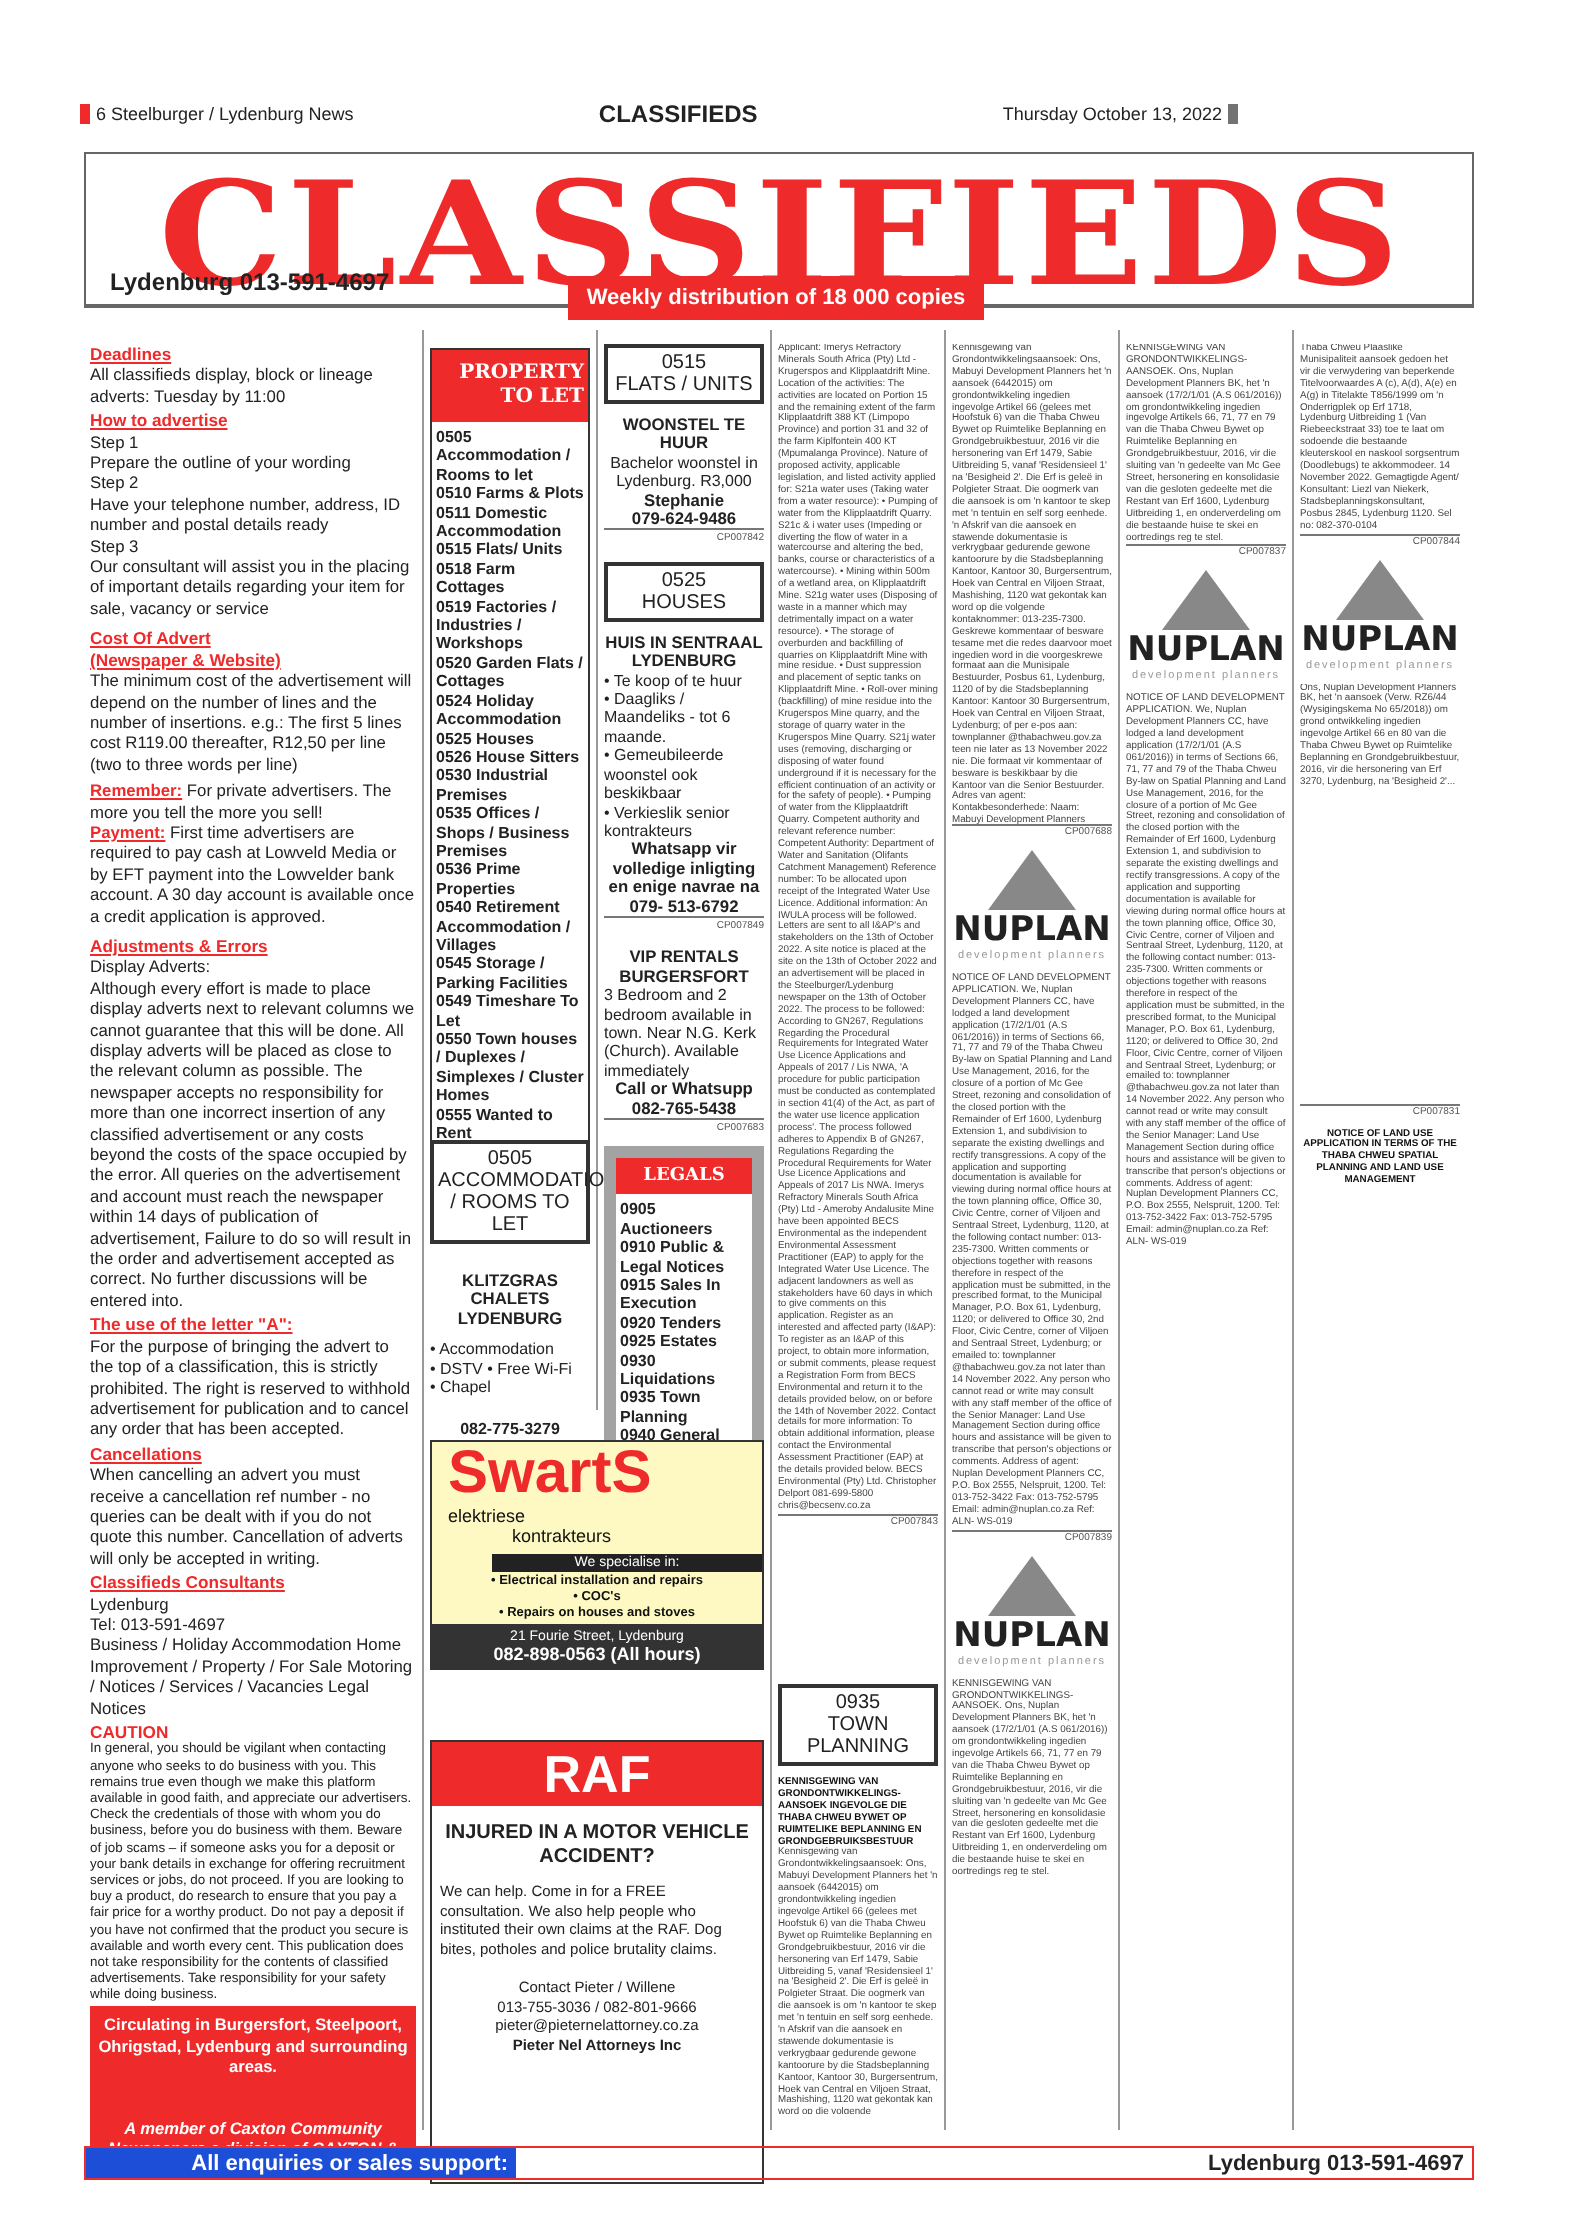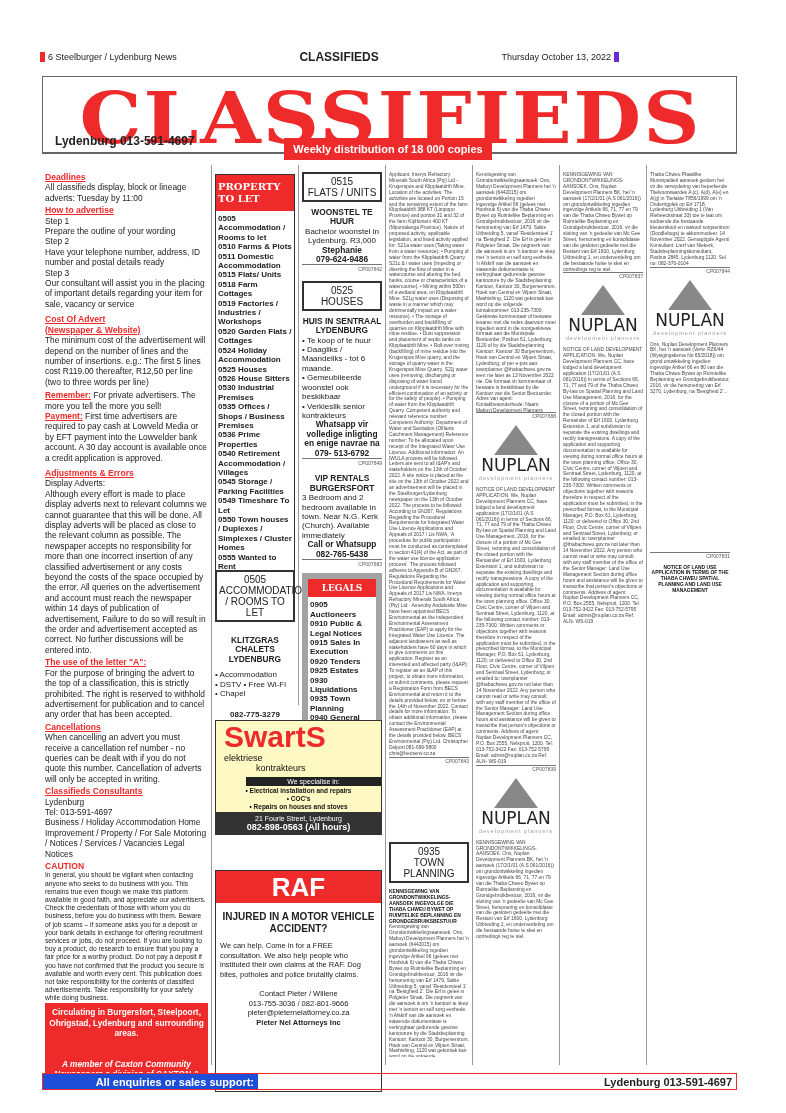--- a/index.html
+++ b/index.html
@@ -1,37 +1,37 @@
 <!DOCTYPE html>
 <html><head>
 <meta charset="utf-8">
 <style>
 *{box-sizing:border-box;margin:0;padding:0}
 body{width:786px;height:1113px;background:#fff;font-family:"Liberation Sans",sans-serif;color:#222;position:relative;overflow:hidden}
 .topbar{position:absolute;top:50px;left:40px;width:579px;height:14px;font-size:9px;display:flex;justify-content:space-between;align-items:center}
 .topbar .l{border-left:5px solid #ee2a2a;padding-left:3px}
-.topbar .r{border-right:5px solid #6d28d9;padding-right:3px}
+.topbar .r{border-right:5px solid #737373;padding-right:3px}
 .topbar .c{font-weight:bold;font-size:12px}
 .masthead{position:absolute;top:76px;left:42px;width:695px;height:78px;border:1px solid #666;border-bottom:2px solid #666}
 .masthead .big{position:absolute;top:2px;left:10px;width:675px;text-align:center;font-family:"DejaVu Serif",serif;font-weight:bold;font-size:78px;line-height:78px;color:#ee2a2a;letter-spacing:2px;transform:scaleY(0.92)}
 .masthead .phone{position:absolute;left:12px;bottom:4px;font-size:12px;font-weight:bold}
 .weeklybox{position:absolute;top:138px;left:284px;width:208px;height:22px;background:#ee2a2a;color:#fff;font-size:11px;font-weight:bold;text-align:center;line-height:22px}
 .col1{position:absolute;top:170px;left:45px;width:163px;font-size:8.4px;line-height:10.4px}
 .col1 h4{color:#ee2a2a;text-decoration:underline;font-size:8.6px;font-weight:bold;margin-top:2px}
 .col1 .red{color:#ee2a2a;text-decoration:underline;font-weight:bold}
 .col1 .caution{color:#ee2a2a;font-weight:bold;font-size:8.6px;margin-top:2px}
 .col1 .small{font-size:6.7px;line-height:8.2px;font-family:"Liberation Sans Narrow","Liberation Sans",sans-serif}
 .circ{position:absolute;top:1003px;left:45px;width:163px;height:72px;background:#ee2a2a;color:#fff;font-size:8.3px;font-weight:bold;text-align:center;padding:4px 3px;line-height:10.5px}
 .circ i{display:block;margin-top:20px}
 .footer{position:absolute;top:1073px;left:42px;width:695px;height:17px;border:1px solid #ee2a2a;display:flex}
 .footer .a{background:#1d4ed8;color:#fff;font-weight:bold;font-size:11px;width:215px;line-height:16px;text-align:right;padding-right:4px}
 .footer .b{flex:1;text-align:right;font-weight:bold;font-size:11px;line-height:16px;padding-right:4px}
 .vline{position:absolute;top:165px;width:1px;background:#999;height:900px}
 .prop{position:absolute;top:174px;left:215px;width:80px;border:1px solid #333}
-.prop .hd{background:#ee2a2a;color:#fff;font-family:"DejaVu Serif",serif;font-weight:bold;font-size:10px;text-align:left;padding:6px 2px;line-height:12px}
+.prop .hd{background:#ee2a2a;color:#fff;font-family:"DejaVu Serif",serif;font-weight:bold;font-size:10px;text-align:right;padding:6px 2px;line-height:12px}
 .catlist{font-size:8px;font-weight:bold;line-height:9.4px;padding:3px 2px}
 .catlist div{padding-left:0}
 .boxhd{border:2px solid #333;text-align:center;font-family:"Liberation Sans Narrow","Liberation Sans",sans-serif;font-size:10px;line-height:11px;padding:2px;background:#fff}
 .ad{text-align:center;font-size:8px;line-height:9.4px}
 .ad b{font-size:8.4px}
 .cp{font-size:5px;text-align:right;border-top:1px solid #777;color:#555}
 .c3{position:absolute;top:172px;left:302px;width:80px}
 .fine{font-size:4.9px;line-height:5.9px;color:#444}
 .legal{margin-top:4px;border:6px solid #a3a3a3}
 .legal .hd{background:#ee2a2a;color:#fff;font-family:"DejaVu Serif",serif;font-weight:bold;font-size:9px;text-align:center;padding:4px}
@@ -42,21 +42,21 @@
 .swarts .list{position:absolute;top:66px;left:0;right:0;text-align:center;font-size:6.5px;font-weight:bold;line-height:8px;color:#111}
 .swarts .addr{position:absolute;bottom:0;left:0;right:0;background:#333;color:#fff;text-align:center;font-size:7px;line-height:9px;padding:2px}
 .raf{position:absolute;top:870px;left:215px;width:167px;height:222px;border:1px solid #333}
 .raf .hd{background:#ee2a2a;color:#fff;font-weight:bold;font-size:26px;text-align:center;line-height:32px}
 .raf .q{font-weight:bold;font-size:10px;text-align:center;line-height:12px;margin-top:8px}
 .raf .body{font-size:7.5px;line-height:9.5px;padding:6px 4px}
 .raf .contact{text-align:center;font-size:7.5px;line-height:9.5px;margin-top:4px}
 .fcol{position:absolute;width:80px;overflow:hidden}
 .nuplan{text-align:center;margin:6px 0}
 .nuplan .m{width:0;height:0;border-left:22px solid transparent;border-right:22px solid transparent;border-bottom:30px solid #888;margin:0 auto;position:relative}
-.nuplan .n{font-weight:normal;font-size:17px;color:#222;font-family:"DejaVu Sans",sans-serif;line-height:20px}
+.nuplan .n{font-weight:bold;font-size:17px;color:#222;font-family:"DejaVu Sans",sans-serif;line-height:20px}
 .nuplan .d{font-size:5.5px;color:#999;letter-spacing:1px}
 </style>
 </head>
 <body>
 
 <div class="topbar">
   <span class="l">6 Steelburger / Lydenburg News</span>
   <span class="c">CLASSIFIEDS</span>
   <span class="r">Thursday October 13, 2022</span>
 </div>

